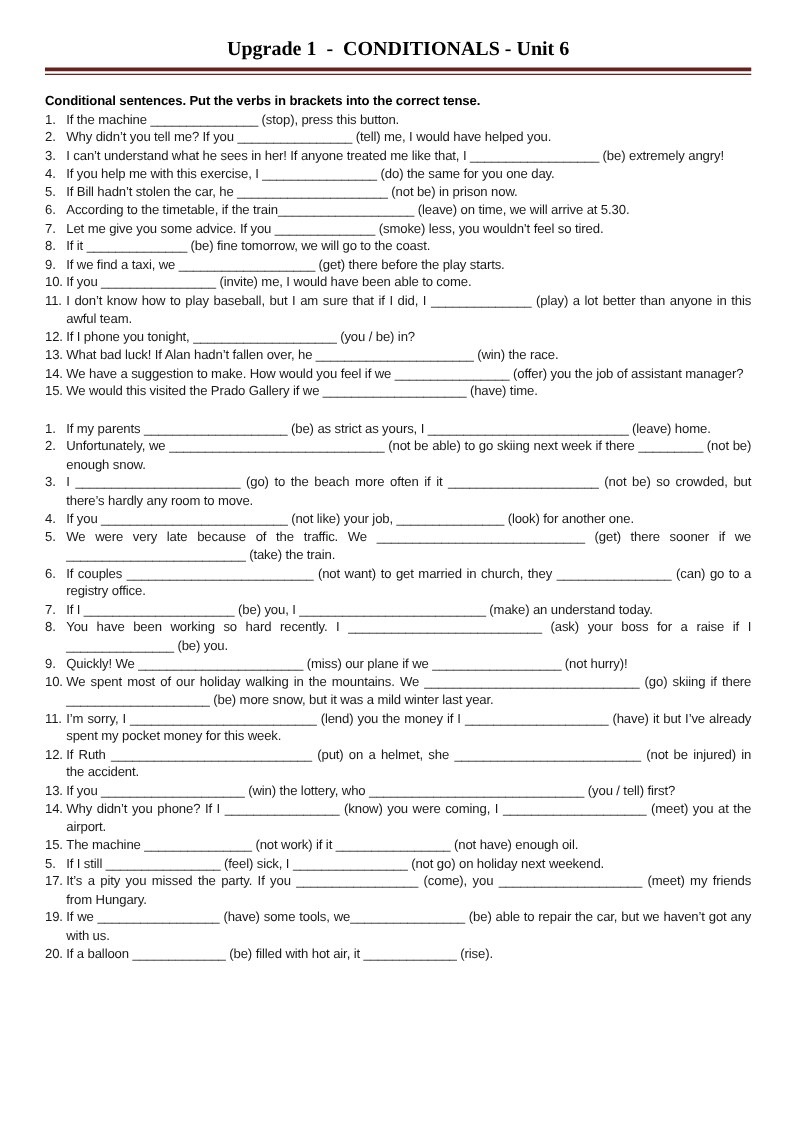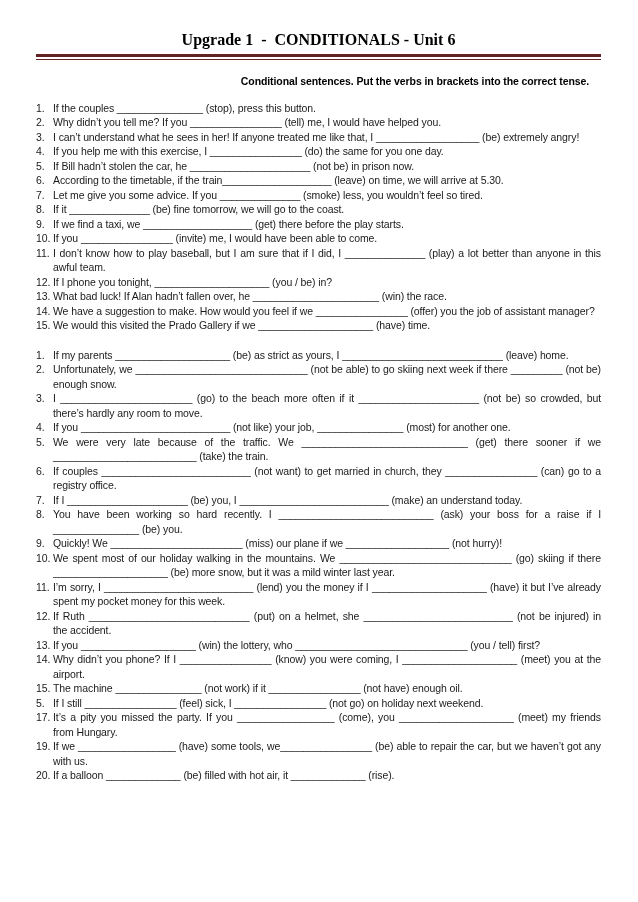--- a/index.html
+++ b/index.html
@@ -30,23 +30,22 @@
   .title-rule {
     margin-top: 4px;
     height: 2px;
     border-top: 3px solid #622423;
     border-bottom: 1px solid #622423;
   }
   .exercise { margin-top: 14px; }
   .exercise + .exercise { margin-top: 15px; }
   .section-heading {
     font-weight: bold;
-    margin: 12px;
+    margin: 0;
     color: #000000;
-    text-align: right;
   }
   ol.item-list {
     list-style: none;
     margin: 0;
     padding: 0;
   }
   li.item { display: flex; }
   li.item .num {
     flex: 0 0 17px;
     width: 17px;
@@ -63,21 +62,21 @@
 <div class="page">
 
   <h1 class="doc-title">Upgrade 1  -  CONDITIONALS - Unit 6</h1>
   <div class="title-rule"></div>
 
   <section class="exercise">
     <p class="section-heading">Conditional sentences. Put the verbs in brackets into the correct tense.</p>
     <ol class="item-list">
   <li class="item">
     <span class="num">1.</span>
-    <span class="text">If the couples _______________ (stop), press this button.</span>
+    <span class="text">If the machine _______________ (stop), press this button.</span>
   </li>
 
   <li class="item">
     <span class="num">2.</span>
     <span class="text">Why didn’t you tell me? If you ________________ (tell) me, I would have helped you.</span>
   </li>
 
   <li class="item">
     <span class="num">3.</span>
     <span class="text">I can’t understand what he sees in her! If anyone treated me like that, I __________________ (be) extremely angry!</span>
@@ -157,21 +156,21 @@
     <span class="text">Unfortunately, we ______________________________ (not be able) to go skiing next week if there _________ (not be) enough snow.</span>
   </li>
 
   <li class="item">
     <span class="num">3.</span>
     <span class="text">I _______________________ (go) to the beach more often if it _____________________ (not be) so crowded, but there’s hardly any room to move.</span>
   </li>
 
   <li class="item">
     <span class="num">4.</span>
-    <span class="text">If you __________________________ (not like) your job, _______________ (most) for another one.</span>
+    <span class="text">If you __________________________ (not like) your job, _______________ (look) for another one.</span>
   </li>
 
   <li class="item">
     <span class="num">5.</span>
     <span class="text">We were very late because of the traffic. We _____________________________ (get) there sooner if we _________________________ (take) the train.</span>
   </li>
 
   <li class="item">
     <span class="num">6.</span>
     <span class="text">If couples __________________________ (not want) to get married in church, they ________________ (can) go to a registry office.</span>

